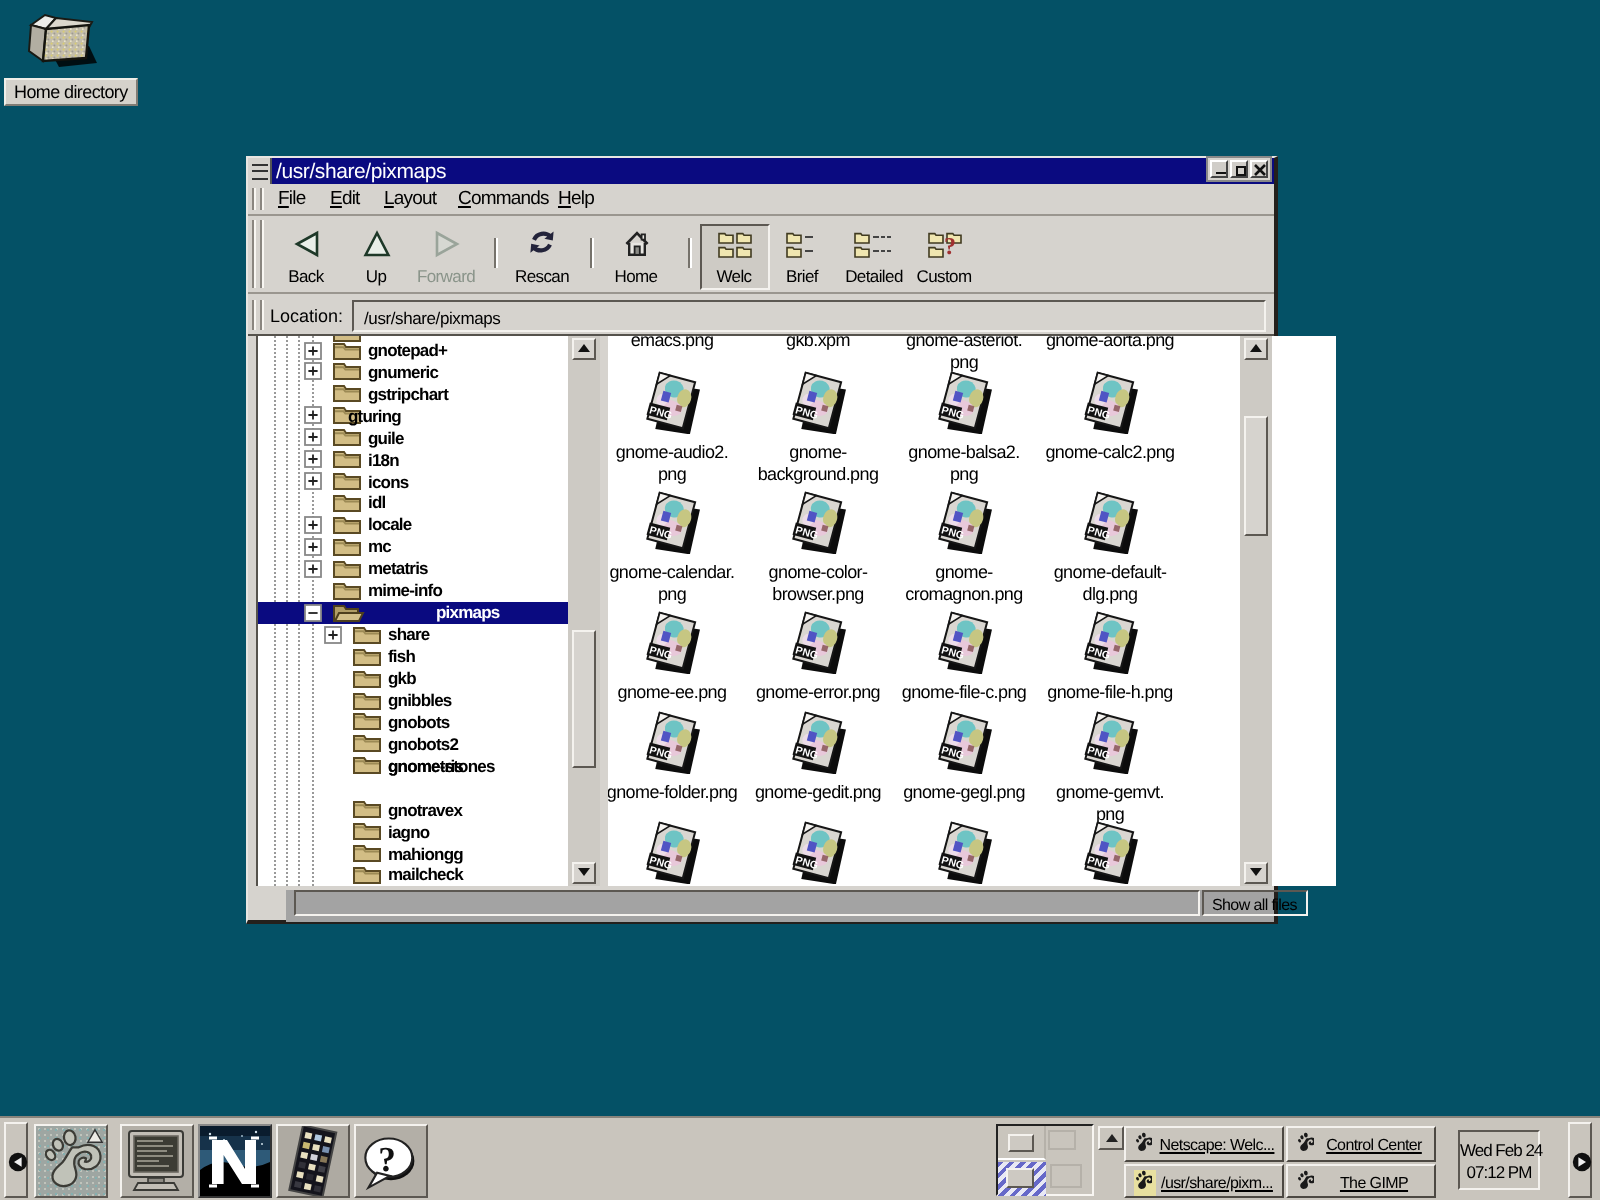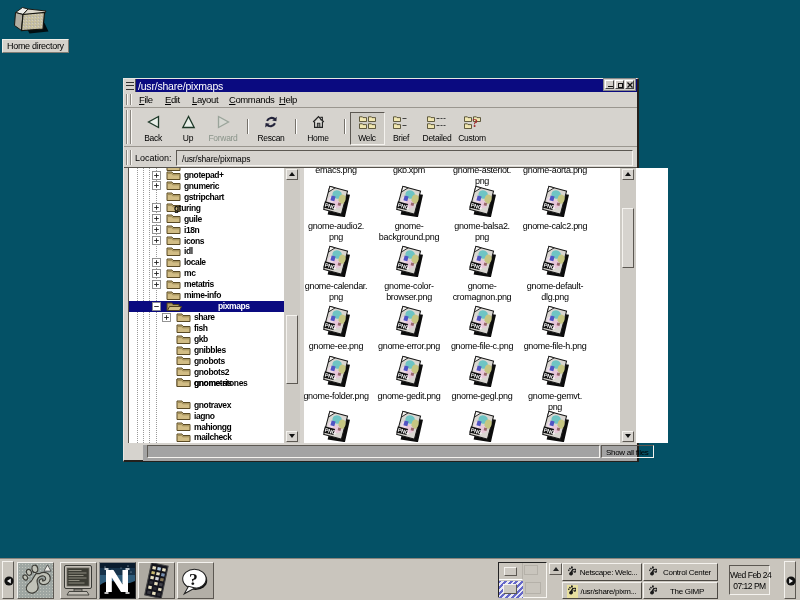--- a/index.html
+++ b/index.html
@@ -70,21 +70,21 @@
 #stright { position:absolute; left:458px; top:0px; width:53px; height:13px; font-size:8px; letter-spacing:-0.3px; padding:2px 0 0 4px; }
 
 
 #panel { left:0; top:558px; width:800px; height:42px; background:#c9c5bd; border-top:1px solid #88847c; }
 .ptile { position:absolute; top:3px; width:37px; height:37px; background:#aeaaa2; }
 .hidebtn { position:absolute; top:2px; width:12px; height:38px; background:#c9c5bd; }
 #pager { position:absolute; left:498px; top:3px; width:49px; height:36px; background:#c9c5bd; border-top:1px solid #222; border-left:1px solid #222; border-bottom:1px solid #f8f6f2; border-right:1px solid #f8f6f2; }
 .task { position:absolute; height:17.5px; overflow:hidden; background:#c9c5bd; border-top:1px solid #f4f2ee; border-left:1px solid #f4f2ee; border-bottom:1px solid #4c4842; border-right:1px solid #4c4842; }
 .tkic { position:absolute; left:4px; top:2px; width:11px; height:13px; }
 .tkic.act { background:#e8e0a0; }
-.tktx { position:absolute; left:14px; right:1px; top:4px; font-size:8px; letter-spacing:-0.3px; white-space:nowrap; text-align:center; overflow:hidden; }
+.tktx { position:absolute; left:14px; right:1px; top:4px; font-size:8px; letter-spacing:-0.3px; white-space:nowrap; text-align:center; overflow:hidden;text-decoration:underline; }
 #clock { position:absolute; left:729px; top:6px; width:41px; height:30px; text-align:center; font-size:8.5px; letter-spacing:-0.5px; padding-top:4px; line-height:10.5px; white-space:nowrap; }
 </style></head>
 <body>
 <svg width="0" height="0" style="position:absolute">
 <defs>
 <g id="png">
  <g transform="rotate(15 18 18)">
   <path d="M9 8 L28 6 L29 31 L10 33 Z" transform="translate(2.6,2.2)" fill="#0c0c0c"></path>
   <rect x="7" y="5" width="20" height="26" fill="#d9d6d1" stroke="#161616" stroke-width="1.1"></rect>
   <path d="M7 5 L13 5 L7 11.5 Z" fill="#f6f4f1" stroke="#161616" stroke-width="0.9"></path>

